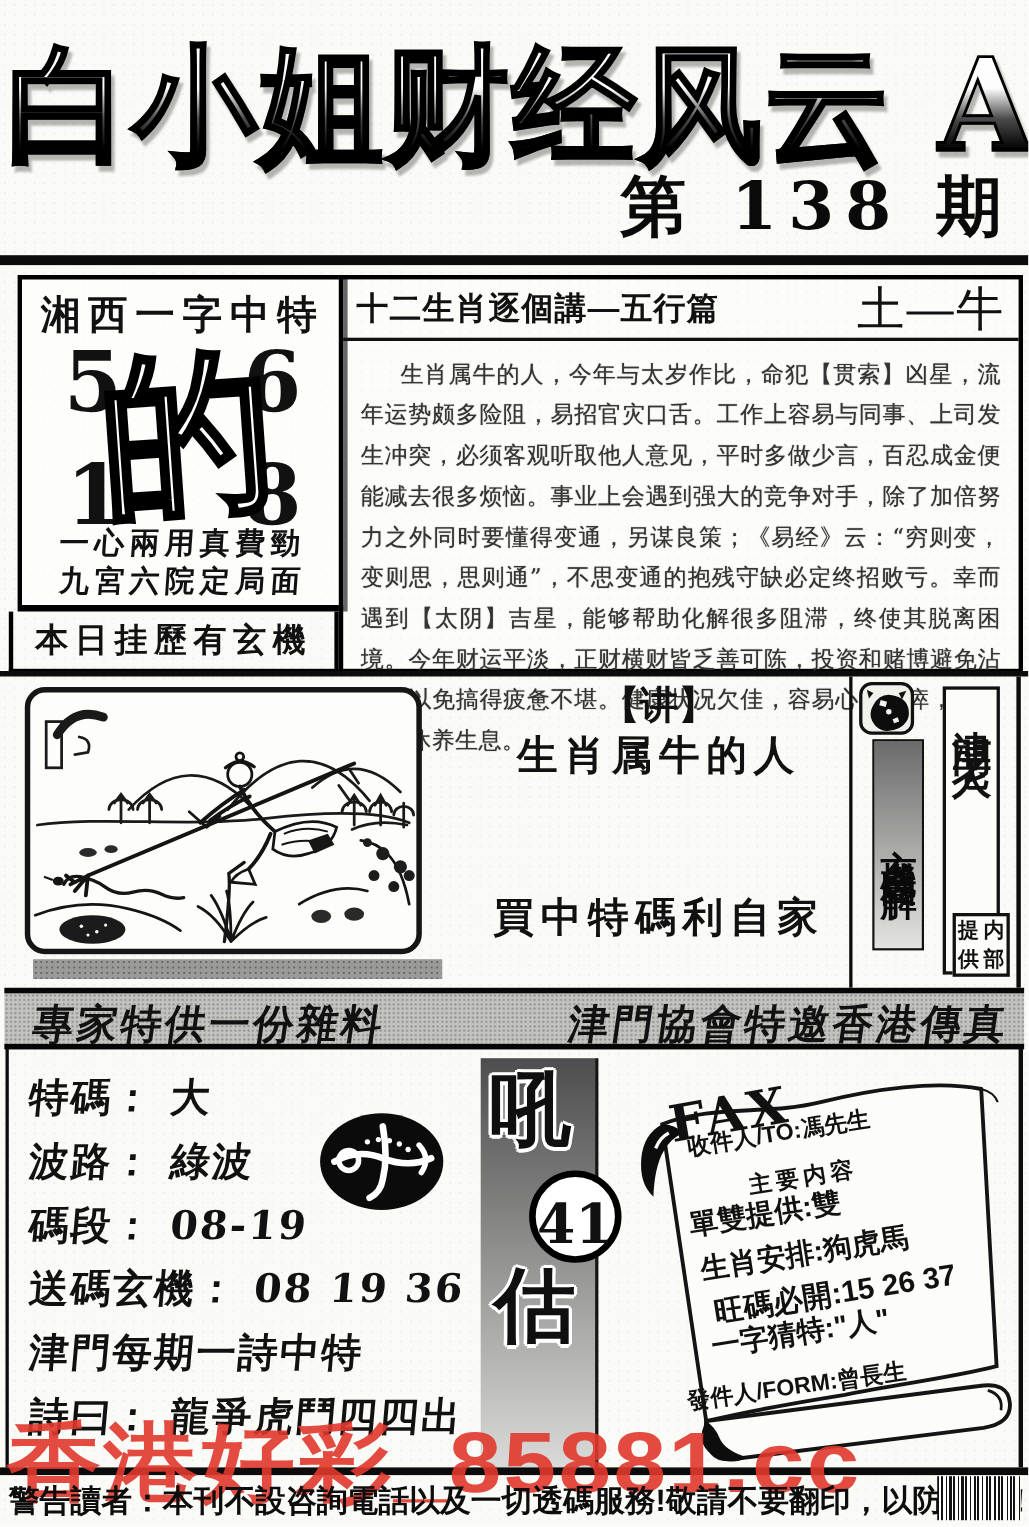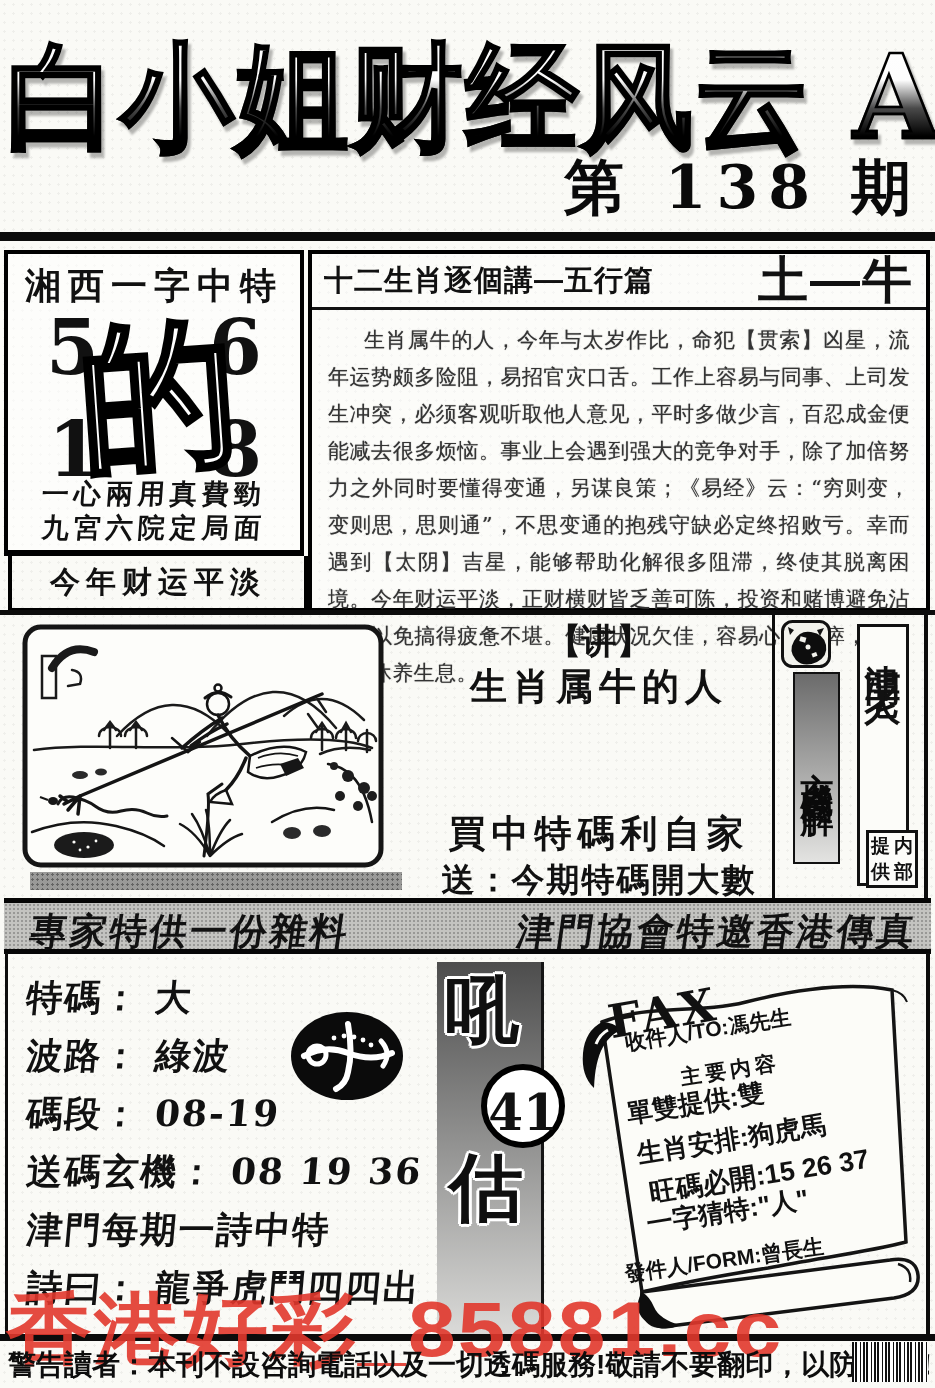--- a/index.html
+++ b/index.html
@@ -16,40 +16,40 @@
     font-size:112px;letter-spacing:3px;line-height:1.2;
     background:linear-gradient(180deg,#ffffff 0%,#fdfdfd 38%,#4a4a4a 58%,#000 78%);
     -webkit-background-clip:text;background-clip:text;color:transparent;
     -webkit-text-stroke:2.6px #000;
     filter:drop-shadow(3px 5px 1px rgba(0,0,0,0.28));transform:scaleY(1.04);}
   .issue{right:14px;top:148px;font-family:"DejaVu Serif","Liberation Serif",serif;
     font-weight:900;font-size:60px;letter-spacing:10px;color:#0a0a0a;}
   .top-bar{left:0;top:232px;width:935px;height:9px;background:#0c0c0c;}
 
   
-  .left-box{left:4px;top:250px;width:300px;height:306px;border:4px solid #000;
+  .left-box{left:16px;top:250px;width:300px;height:306px;border:4px solid #000;
     border-bottom:6px solid #000;background:rgba(255,255,255,0.55);box-sizing:border-box;}
   .lp-title{left:0;top:8px;width:100%;text-align:center;font-weight:900;font-size:36px;
     letter-spacing:7px;font-family:"DejaVu Serif","Liberation Serif",serif;}
   .lp-num{font-family:"DejaVu Serif","Liberation Serif",serif;font-weight:700;font-size:76px;line-height:1;}
   .lp-big{left:70px;top:62px;width:160px;text-align:center;font-size:158px;line-height:1;
     font-family:"DejaVu Serif","Liberation Serif",serif;font-weight:700;color:#fff;
     -webkit-text-stroke:4px #000;transform:rotate(-4deg);}
   .lp-line{left:0;width:100%;text-align:center;font-weight:800;font-size:27px;letter-spacing:5px;
     font-family:"DejaVu Serif","Liberation Serif",serif;transform:skewX(-4deg);}
   .note-box{left:8px;top:556px;width:300px;height:56px;border:4px solid #000;border-top:none;
     box-sizing:border-box;display:flex;align-items:center;justify-content:center;
     font-weight:900;font-size:30px;letter-spacing:6px;
     font-family:"DejaVu Serif","Liberation Serif",serif;}
   .zodiac-box{left:308px;top:250px;width:622px;height:362px;border:4px solid #000;
     box-sizing:border-box;background:rgba(255,255,255,0.4);}
   .z-head{position:absolute;left:0;top:0;width:100%;height:56px;border-bottom:3px solid #111;
     box-sizing:border-box;display:flex;align-items:center;justify-content:space-between;padding:0 12px;}
   .z-title{font-weight:900;font-size:29px;letter-spacing:1px;}
-  .z-badge{font-weight:700;font-size:50px;letter-spacing:2px;}
+  .z-badge{font-weight:400;font-size:43px;letter-spacing:2px;}
   .z-body{position:absolute;left:0;top:58px;width:100%;box-sizing:border-box;padding:10px 16px 0 16px;
     font-family:"DejaVu Serif","Liberation Serif",serif;font-size:21px;line-height:37px;
     letter-spacing:0.4px;text-align:justify;text-indent:36px;color:#343434;
     text-shadow:0 0 1px rgba(70,70,70,0.8);}
 
   
   .mid-bar{left:0;top:610px;width:935px;height:5px;background:#0c0c0c;}
   .mid-right-border{left:924px;top:615px;width:4px;height:283px;background:#0c0c0c;}
   .mid-div{left:772px;top:615px;width:3px;height:283px;background:#0c0c0c;}
   .pic-box{left:22px;top:624px;width:362px;height:244px;}
@@ -132,21 +132,21 @@
     <div class="abs lp-title">湘西一字中特</div>
     <div class="abs lp-num" style="left:38px;top:56px;">5</div>
     <div class="abs lp-num" style="right:38px;top:56px;">6</div>
     <div class="abs lp-num" style="left:40px;top:158px;">1</div>
     <div class="abs lp-num" style="right:38px;top:158px;">8</div>
     <div class="abs lp-big">的</div>
     <div class="abs lp-line" style="top:222px;">一心兩用真費勁</div>
     <div class="abs lp-line" style="top:256px;">九宮六院定局面</div>
   </div>
   <div class="abs note-box">
-    <span>今年财运平淡</span>
+    <span>本日挂歷有玄機</span>
   </div>
 
   <div class="abs zodiac-box">
     <div class="z-head">
       <span class="z-title">十二生肖逐個講—五行篇</span>
       <span class="z-badge">土—牛</span>
     </div>
     <div class="z-body">生肖属牛的人，今年与太岁作比，命犯【贯索】凶星，流年运势颇多险阻，易招官灾口舌。工作上容易与同事、上司发生冲突，必须客观听取他人意见，平时多做少言，百忍成金便能减去很多烦恼。事业上会遇到强大的竞争对手，除了加倍努力之外同时要懂得变通，另谋良策；《易经》云：“穷则变，变则思，思则通”，不思变通的抱残守缺必定终招败亏。幸而遇到【太阴】吉星，能够帮助化解很多阻滞，终使其脱离困境。今年财运平淡，正财横财皆乏善可陈，投资和赌博避免沾手，以免搞得疲惫不堪。健康状况欠佳，容易心力交瘁，要多注意休养生息。</div>
   </div>
 
@@ -218,21 +218,20 @@
           <circle cx="312" cy="142" r="4"></circle>
       </g>
     </svg>
   </div>
   <div class="abs pic-shadow"></div>
 
   <div class="abs speech">
     <div class="sp-head">【讲】</div>
     <div class="sp-line" style="top:44px;">生肖属牛的人</div>
     <div class="sp-line" style="top:191px;">買中特碼利自家</div>
-    <div class="sp-gift">送：今期特碼開大數</div>
   </div>
 
   <div class="abs mid-div"></div>
 
   <div class="abs" style="left:780px;top:619px;">
     <svg width="52" height="50" viewBox="0 0 52 50">
       <rect x="2.5" y="2.5" width="47" height="45" rx="10" fill="#f2f2ec" stroke="#111" stroke-width="3"></rect>
       <path d="M14,22 q6,-11 17,-9 q13,2 15,13 q2,11 -9,17 q-13,6 -21,-2 q-8,-9 -2,-19 z" fill="#0d0d0d"></path>
       <rect x="20" y="18" width="6" height="5" fill="#f2f2ec" transform="rotate(15 23 20)"></rect>
       <circle cx="28" cy="28" r="2.5" fill="#f2f2ec"></circle>

